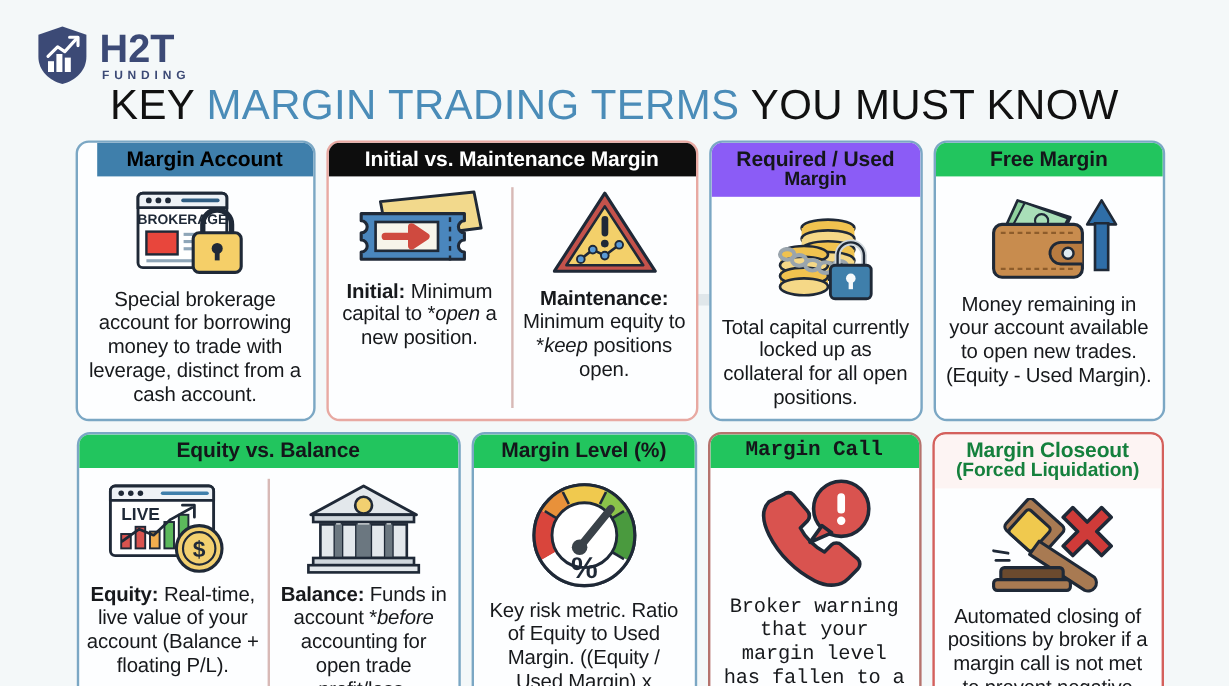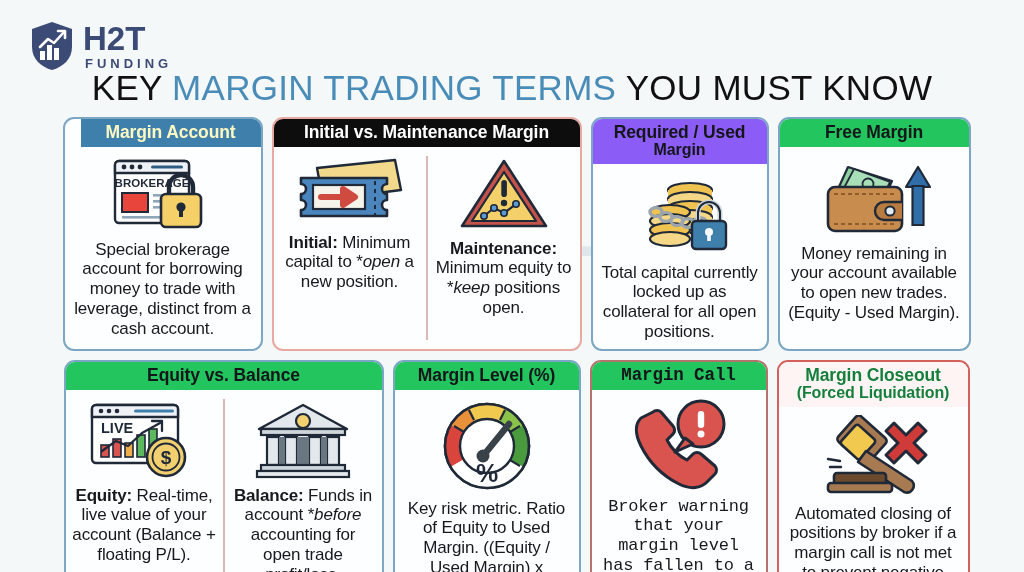--- a/index.html
+++ b/index.html
@@ -50,21 +50,21 @@
   .logo-shield { width: 44px; height: 50px; flex: 0 0 auto; }
 
   .logo-text { display: flex; flex-direction: column; line-height: 1; }
   .logo-h2t {
     font-size: 33px;
     font-weight: 700;
     color: #3c4a76;
     letter-spacing: 0px;
   }
   .logo-funding {
-    font-size: 13px;
+    font-size: 10px;
     font-weight: 700;
     color: #3c4a76;
     letter-spacing: 4.0px;
     margin-top: 2px;
     margin-left: 2px;
   }
 
   .main-title {
     text-align: center;
     font-size: 35px;
@@ -107,21 +107,21 @@
   .card-head {
     background: #22c55e;
     color: #14161a;
     font-size: 17.5px;
     font-weight: 700;
     text-align: center;
     padding: 4px 4px 5px;
     line-height: 1.06;
     letter-spacing: -0.1px;
   }
-  .card-head.blue  { background: #3f7fab; color: #fef9c3; margin-left: 16px; }
+  .card-head.blue  { background: #3f7fab; color: #000000; margin-left: 16px; }
   .card-head.black { background: #0d0d0d; color: #ffffff; }
   .card-head.plain { background: #8b5cf6; color: #14161a; }
   .card-head.pinkish { background: #fdf4f3; color: #15803d; }
   .card-head .sub { font-size: 16px; display: block; }
 
   .card-body {
     flex: 1;
     display: flex;
     flex-direction: column;
     align-items: center;

